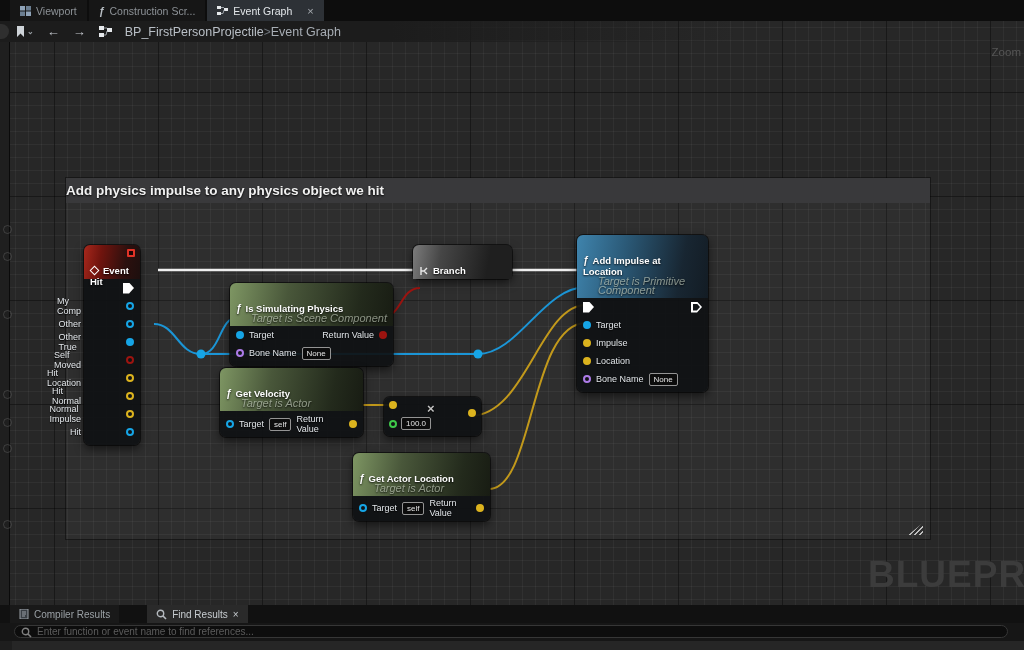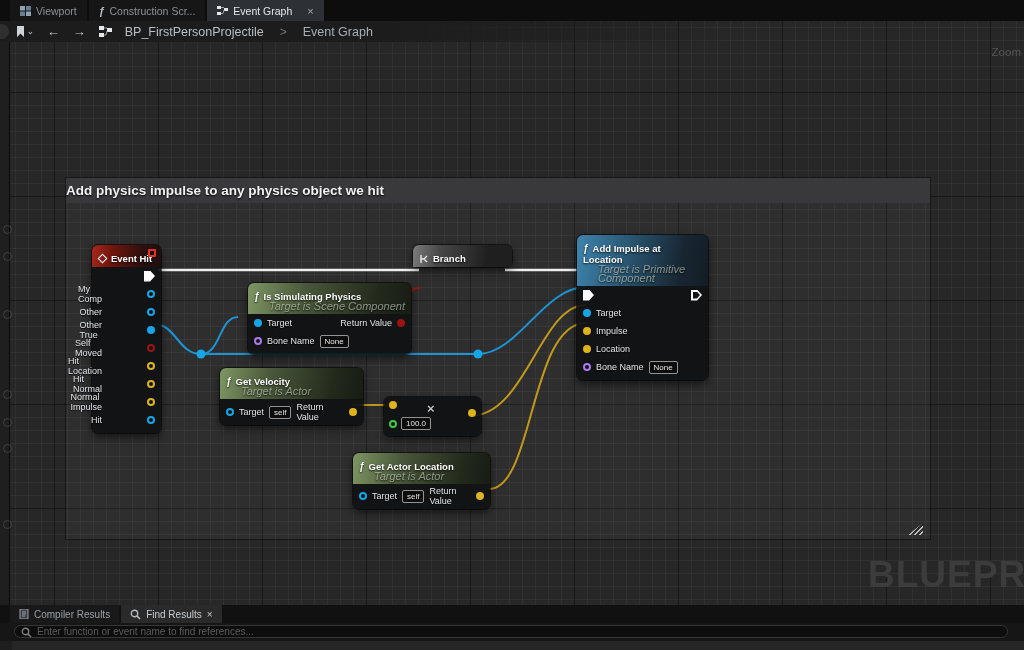--- a/index.html
+++ b/index.html
@@ -14,21 +14,21 @@
   .tab.active{background:#2d3136;color:#e3e7ea;}
   .tab .close{color:#a8adb2;font-size:11px;margin-left:10px;line-height:10px;}
   .ic{display:inline-block;flex:0 0 auto;}
 
   
   .toolbar{position:absolute;left:0;top:21px;width:1024px;height:21px;z-index:8;
            background:linear-gradient(to right,#1c1c1c 0%,#1c1c1c 38%,rgba(28,28,28,0) 72%);
            display:flex;align-items:center;gap:13px;padding-left:16px;box-sizing:border-box;}
   .toolbtn{display:flex;align-items:center;gap:2px;color:#c6cad0;font-size:13px;font-weight:bold;}
   .chev{font-size:8px;color:#9aa0a6;}
-  .breadcrumb{display:flex;align-items:center;gap:16px;font-size:12.5px;color:#b9bfc6;}
+  .breadcrumb{display:flex;align-items:center;gap:0;font-size:12.5px;color:#b9bfc6;}
   .crumb-sep{color:#6f757c;font-size:12px;}
   .crumb-cur{color:#a7adb4;}
   .zoom-ind{position:absolute;right:3px;top:3px;font-size:11.5px;color:#555;}
 
   
   .graph{position:absolute;left:0;top:21px;width:1024px;height:584px;background:#272727;
      background-image:
        linear-gradient(rgba(0,0,0,.50) 1px,transparent 1px),
        linear-gradient(90deg,rgba(0,0,0,.50) 1px,transparent 1px),
        linear-gradient(rgba(255,255,255,.045) 1px,transparent 1px),
@@ -54,21 +54,21 @@
   .resize-handle{position:absolute;right:7px;bottom:4px;width:15px;height:12px;opacity:.85;
      background:repeating-linear-gradient(135deg,transparent 0 2px,#d8d8d8 2px 3.5px);
      clip-path:polygon(100% 0,100% 100%,0 100%);}
 
   
   .wires{position:absolute;left:0;top:0;z-index:2;pointer-events:none;}
 
   
   .node{position:absolute;background:rgba(15,17,19,.93);border-radius:6px;color:#dde2e6;z-index:3;
         box-shadow:0 4px 10px rgba(0,0,0,.55),0 0 0 1px rgba(0,0,0,.55);}
-  .nhead{border-radius:6px 6px 0 0;padding:8px 6px 3px;font-size:9.5px;font-weight:bold;color:#fff;
+  .nhead{border-radius:6px 6px 0 0;padding:20px 6px 3px;font-size:9.5px;font-weight:bold;color:#fff;
          line-height:11px;text-shadow:0 1px 2px rgba(0,0,0,.85);position:relative;}
   .nhead .sub{display:block;font-weight:normal;font-style:italic;font-size:11px;line-height:9px;
               color:rgba(230,240,220,.55);padding-left:15px;}
   .fx{font-style:italic;font-weight:bold;font-size:10px;margin-right:4px;}
   .hd-event{background:linear-gradient(100deg,#a8281c 0%,#70140e 30%,#2c100e 72%,#1d0f0e 100%);}
   .hd-green{background:linear-gradient(100deg,#7e9663 0%,#49573a 35%,#232a1c 78%,#181c13 100%);}
   .hd-blue{background:linear-gradient(100deg,#3f84ad 0%,#2b5a78 35%,#182632 78%,#131c24 100%);}
   .hd-gray{background:linear-gradient(100deg,#7c7c7c 0%,#464646 28%,#1f1f1f 75%);}
   .nrows{padding:0 0 4px;}
   .nrow{height:18px;display:flex;align-items:center;gap:5px;padding:0 6px;font-size:9px;
@@ -85,21 +85,21 @@
   .vbox{height:11px;line-height:11px;background:#0c0c0c;border:1px solid #949494;border-radius:2px;
         font-size:8px;padding:0 4px;color:#e3e3e3;text-shadow:none;}
   .ev-ic{width:7px;height:7px;border:1.5px solid #fff;transform:rotate(45deg);display:inline-block;
          box-sizing:border-box;margin:0 5px 0 1px;}
   .delegate{position:absolute;right:5px;top:4px;width:8px;height:8px;border:2px solid #e03327;
             background:#1a0505;box-sizing:border-box;border-radius:1px;}
   .mult-x{position:absolute;font-size:13px;font-weight:bold;color:#c2c2c2;text-shadow:0 1px 1px #000;}
 
   
   .btabbar{position:absolute;left:0;top:605px;width:1024px;height:18px;background:#111;
-           display:flex;align-items:stretch;padding-left:10px;box-sizing:border-box;z-index:9;}
+           display:flex;align-items:stretch;padding-left:10px;box-sizing:border-box;z-index:9;gap:26px;}
   .btab{display:flex;align-items:center;gap:5px;padding:0 9px;font-size:10px;color:#9aa0a5;
         background:#191919;margin-right:2px;white-space:nowrap;}
   .btab.active{background:#2a2a2a;color:#c7ccd0;}
   .searchrow{position:absolute;left:0;top:623px;width:1024px;height:18px;background:#161616;z-index:9;padding-left:12px;}
   .searchbox{position:absolute;left:14px;top:2px;width:994px;height:13px;background:#0d0d0d;
              border:1px solid #363636;border-radius:8px;color:#cfcfcf;font-size:10px;
              font-family:"Liberation Sans",sans-serif;padding:0 8px 0 22px;box-sizing:border-box;outline:none;}
   .searchbox::placeholder{color:#5c5c5c;}
   .search-ic{position:absolute;left:21px;top:4px;z-index:10;}
   .results-sliver{position:absolute;left:12px;top:641px;width:1012px;height:9px;background:#262626;z-index:9;}
@@ -126,21 +126,21 @@
     <path d="M201 354 C221 354 219 317 238 317" fill="none" stroke-width="2" stroke="#1b95d6"></path>
     <path d="M478 354 C518 354 544 287 586 287" fill="none" stroke-width="2" stroke="#1b95d6"></path>
     <path d="M382 317 C402 317 400 288 420 288" fill="none" stroke-width="2" stroke="#9c1410"></path>
     <path d="M352 405 H391" fill="none" stroke-width="2" stroke="#c2991b"></path>
     <path d="M470 416 C526 416 540 305 586 305" fill="none" stroke-width="2" stroke="#c2991b"></path>
     <path d="M489 489 C534 489 530 323 586 323" fill="none" stroke-width="2" stroke="#c2991b"></path>
     <circle cx="201" cy="354" r="4.5" fill="#16a5e6"></circle>
     <circle cx="478" cy="354" r="4.5" fill="#16a5e6"></circle>
   </svg>
 
-  <div class="node" style="left:84px;top:245px;width:69px;margin-left:8px;">
+  <div class="node" style="left:84px;top:245px;width:56px;">
     <div class="nhead hd-event" style="height:11px;">
       <span class="ev-ic"></span><span>Event Hit</span>
       <span class="delegate"></span>
     </div>
     <div class="nrows">
       <div class="nrow rjust">
           <span class="execpin">
             <i></i>
           </span>
         </div>
@@ -172,21 +172,21 @@
           <span>Normal Impulse</span>
           <span class="pin" style="border-color: rgb(220, 179, 30);"></span>
         </div>
       <div class="nrow rjust">
           <span>Hit</span>
           <span class="pin" style="border-color: rgb(22, 165, 230);"></span>
         </div>
     </div>
   </div>
 
-  <div class="node" style="left:230px;top:283px;width:163px;margin-left:18px;">
+  <div class="node" style="left:230px;top:283px;width:163px;">
     <div class="nhead hd-green">
       <span class="fx">ƒ</span><span>Is Simulating Physics</span>
       <span class="sub">Target is Scene Component</span>
     </div>
     <div class="nrows">
       <div class="nrow spread">
         <span class="grp">
             <span class="pin fill" style="border-color: rgb(22, 165, 230); background: rgb(22, 165, 230);"></span>
             <span>Target</span>
           </span>

